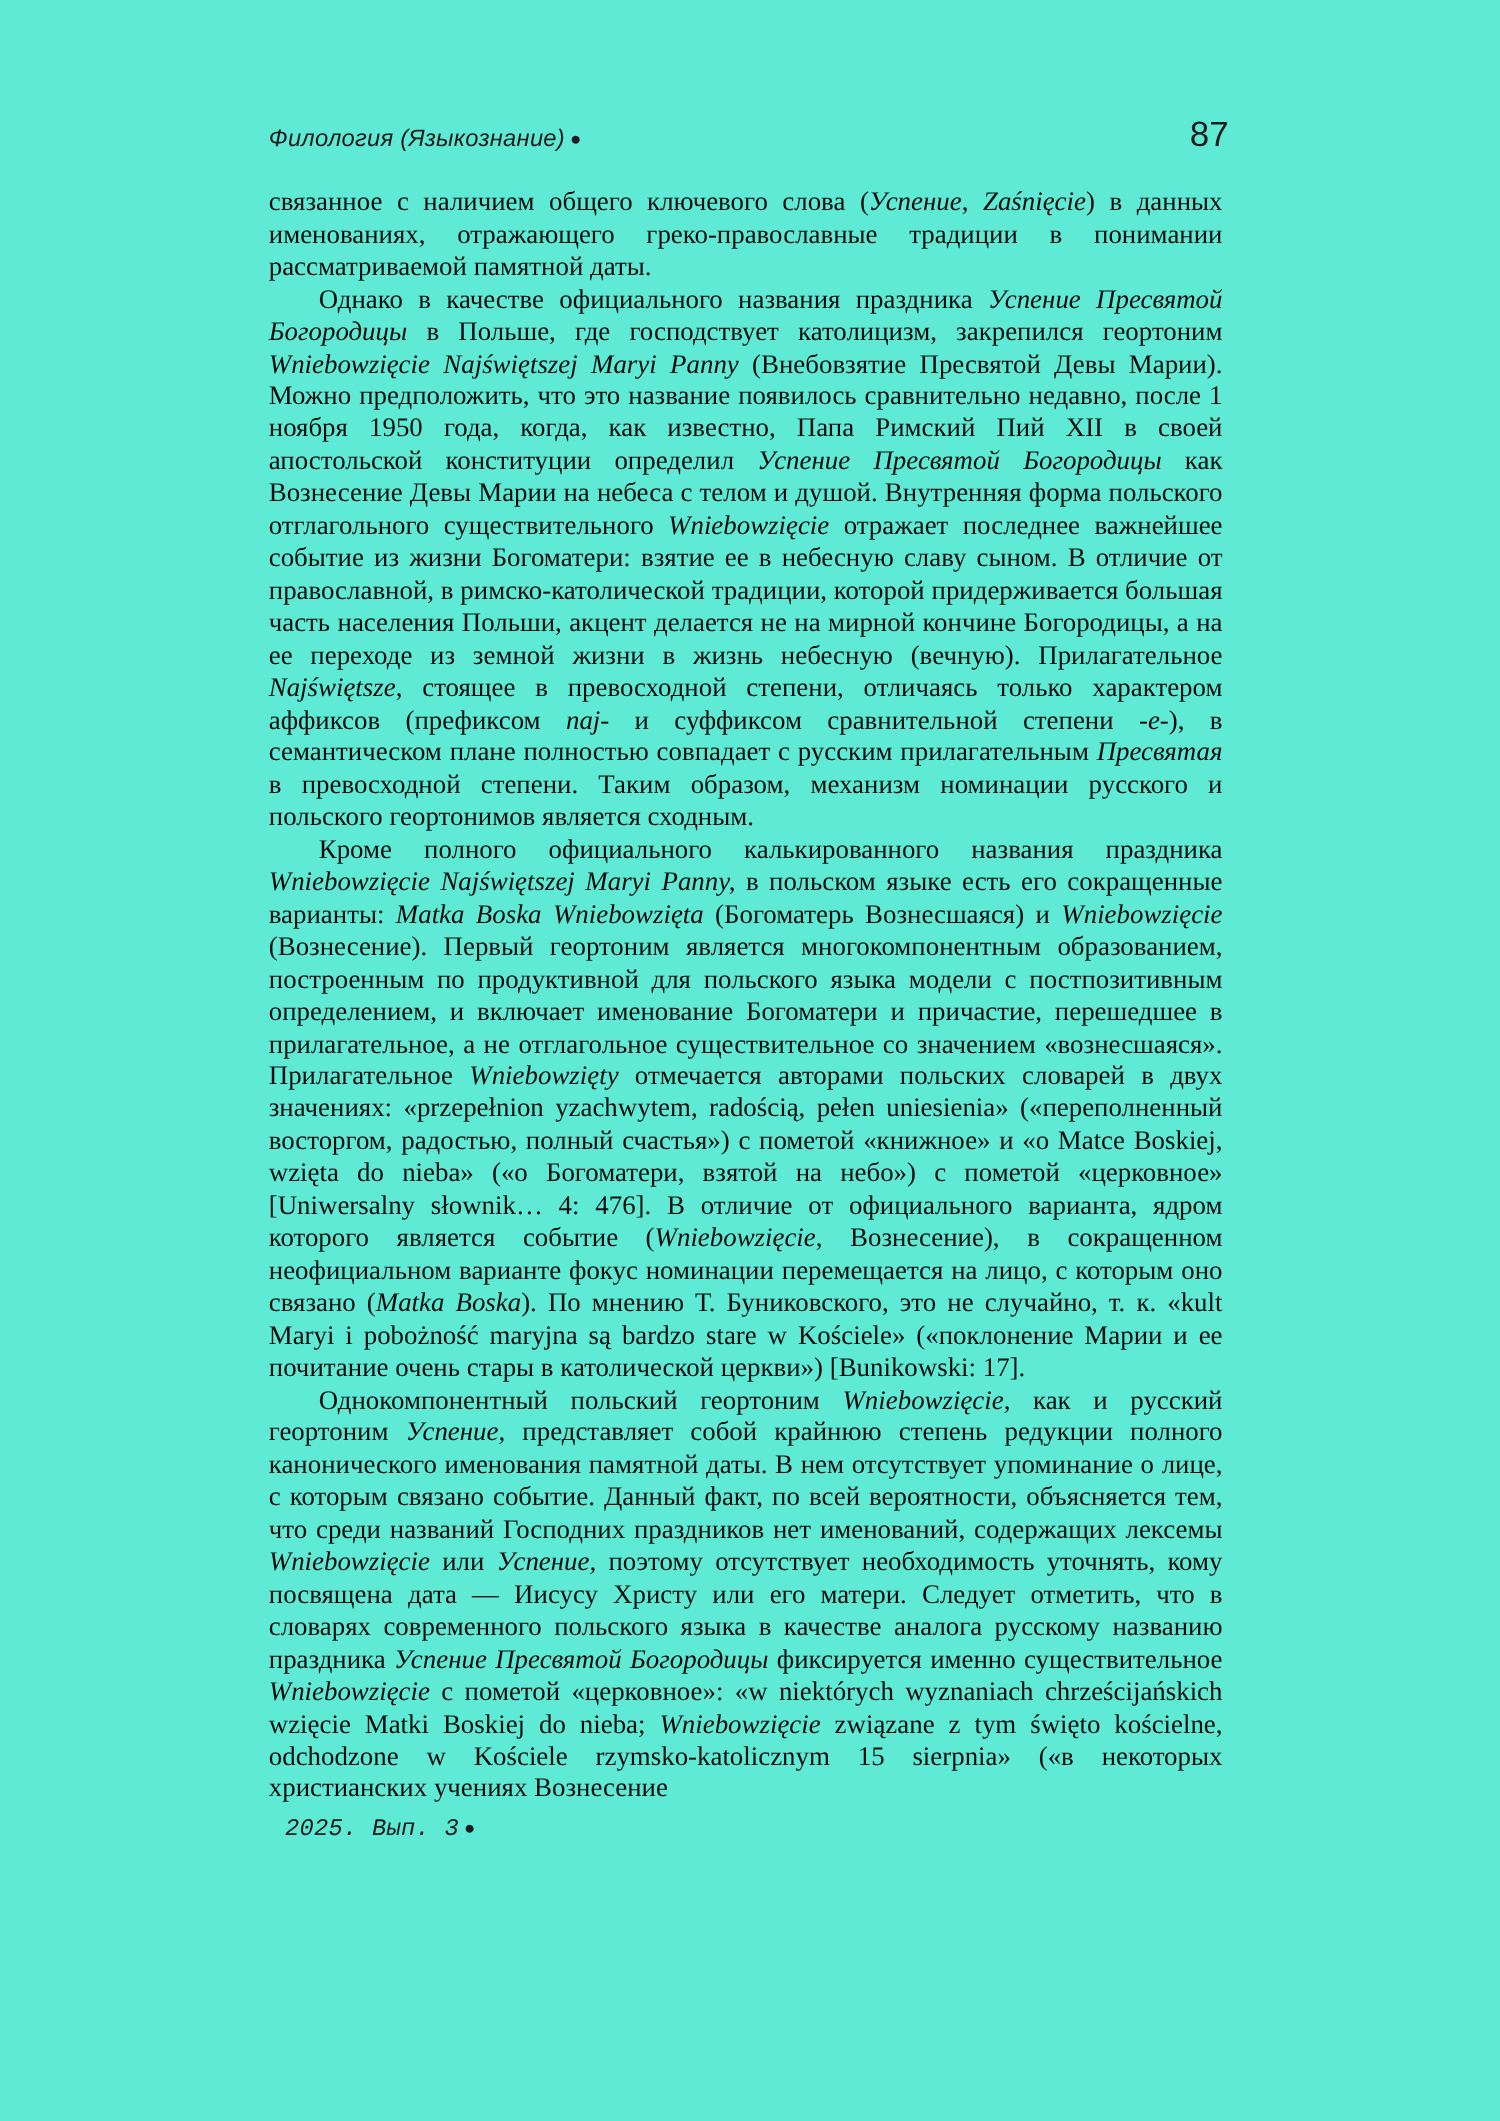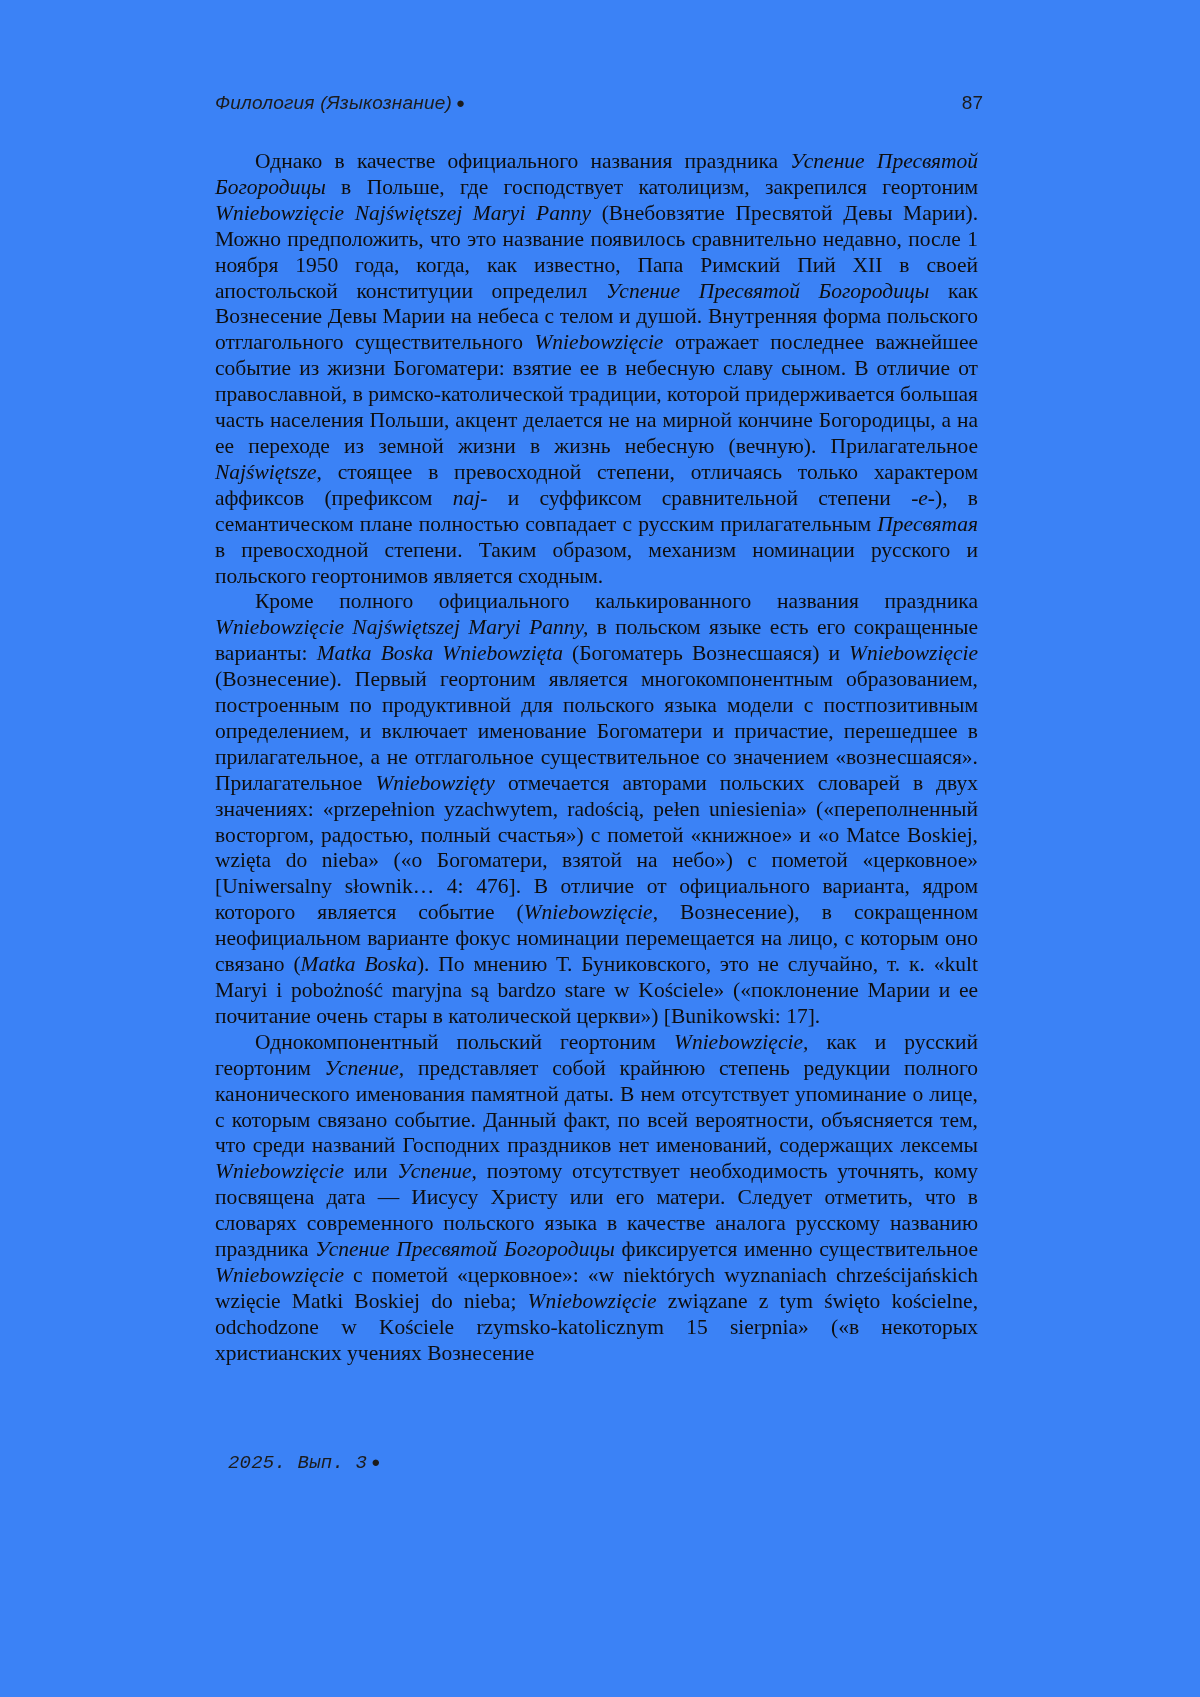--- a/index.html
+++ b/index.html
@@ -4,21 +4,21 @@
 <style>
   html, body {
     margin: 0;
     padding: 0;
     background: #ffffff;
   }
   .page {
     position: relative;
     width: 1200px;
     height: 1697px;
-    background: #3b82f6;
+    background: #5eead4;
     overflow: hidden;
   }
   .running-head {
     position: absolute;
     top: 92px;
     left: 215px;
     width: 768px;
     display: flex;
     justify-content: space-between;
     align-items: baseline;
@@ -32,21 +32,21 @@
   }
   .running-title .bullet,
   .page-footer .bullet {
     font-style: normal;
     font-size: 15px;
     vertical-align: 1px;
     padding-left: 4px;
   }
   .page-number {
     font-family: "Liberation Sans", sans-serif;
-    font-size: 19px;
+    font-size: 28px;
     color: #1c1c1c;
   }
   .article {
     position: absolute;
     top: 149px;
     left: 215px;
     width: 763px;
     font-family: "Liberation Serif", serif;
     font-size: 21.5px;
     line-height: 25.9px;
@@ -79,20 +79,21 @@
 <body>
 
 <div class="page">
 
   <div class="running-head">
     <span class="running-title"><span>Филология (Языкознание)</span><span class="bullet">●</span></span>
     <span class="page-number">87</span>
   </div>
 
   <div class="article">
+      <p class="no-indent"><span>связанное с наличием общего ключевого слова (</span><i>Успение</i><span>, </span><i>Zaśnięcie</i><span>) в данных именованиях, отражающего греко-православные традиции в понимании рассматриваемой памятной даты.</span></p>
       <p><span>Однако в качестве официального названия праздника </span><i>Успение Пресвятой Богородицы</i><span> в Польше, где господствует католицизм, закрепился геортоним </span><i>Wniebowzięcie Najświętszej Maryi Panny</i><span> (Внебовзятие Пресвятой Девы Марии). Можно предположить, что это название появилось сравнительно недавно, после 1 ноября 1950 года, когда, как известно, Папа Римский Пий XII в своей апостольской конституции определил </span><i>Успение Пресвятой Богородицы</i><span> как Вознесение Девы Марии на небеса с телом и душой. Внутренняя форма польского отглагольного существительного </span><i>Wniebowzięcie</i><span> отражает последнее важнейшее событие из жизни Богоматери: взятие ее в небесную славу сыном. В отличие от православной, в римско-католической традиции, которой придерживается большая часть населения Польши, акцент делается не на мирной кончине Богородицы, а на ее переходе из земной жизни в жизнь небесную (вечную). Прилагательное </span><i>Najświętsze</i><span>, стоящее в превосходной степени, отличаясь только характером аффиксов (префиксом </span><i>naj-</i><span> и суффиксом сравнительной степени </span><i>-е-</i><span>), в семантическом плане полностью совпадает с русским прилагательным </span><i>Пресвятая</i><span> в превосходной степени. Таким образом, механизм номинации русского и польского геортонимов является сходным.</span></p>
       <p><span>Кроме полного официального калькированного названия праздника </span><i>Wniebowzięcie Najświętszej Maryi Panny,</i><span> в польском языке есть его сокращенные варианты: </span><i>Matka Boska Wniebowzięta</i><span> (Богоматерь Вознесшаяся) и </span><i>Wniebowzięcie</i><span> (Вознесение). Первый геортоним является многокомпонентным образованием, построенным по продуктивной для польского языка модели с постпозитивным определением, и включает именование Богоматери и причастие, перешедшее в прилагательное, а не отглагольное существительное со значением «вознесшаяся». Прилагательное </span><i>Wniebowzięty</i><span> отмечается авторами польских словарей в двух значениях: «przepełnion yzachwytem, radością, pełen uniesienia» («переполненный восторгом, радостью, полный счастья») с пометой «книжное» и «о Matce Boskiej, wzięta do nieba» («о Богоматери, взятой на небо») с пометой «церковное» [Uniwersalny słownik… 4: 476]. В отличие от официального варианта, ядром которого является событие (</span><i>Wniebowzięcie</i><span>, Вознесение), в сокращенном неофициальном варианте фокус номинации перемещается на лицо, с которым оно связано (</span><i>Matka Boska</i><span>). По мнению Т. Буниковского, это не случайно, т. к. «kult Maryi i pobożność maryjna są bardzo stare w Kościele» («поклонение Марии и ее почитание очень стары в католической церкви») [Bunikowski: 17].</span></p>
       <p><span>Однокомпонентный польский геортоним </span><i>Wniebowzięcie,</i><span> как и русский геортоним </span><i>Успение,</i><span> представляет собой крайнюю степень редукции полного канонического именования памятной даты. В нем отсутствует упоминание о лице, с которым связано событие. Данный факт, по всей вероятности, объясняется тем, что среди названий Господних праздников нет именований, содержащих лексемы </span><i>Wniebowzięcie</i><span> или </span><i>Успение,</i><span> поэтому отсутствует необходимость уточнять, кому посвящена дата — Иисусу Христу или его матери. Следует отметить, что в словарях современного польского языка в качестве аналога русскому названию праздника </span><i>Успение Пресвятой Богородицы</i><span> фиксируется именно существительное </span><i>Wniebowzięcie</i><span> с пометой «церковное»: «w niektórych wyznaniach chrześcijańskich wzięcie Matki Boskiej do nieba; </span><i>Wniebowzięcie</i><span> związane z tym święto kościelne, odchodzone w Kościele rzymsko-katolicznym 15 sierpnia» («в некоторых христианских учениях Вознесение</span></p>
     </div>
 
   <div class="page-footer"><span>2025. Вып. 3</span><span class="bullet">●</span></div>
 
 </div>
 
 </body></html>

